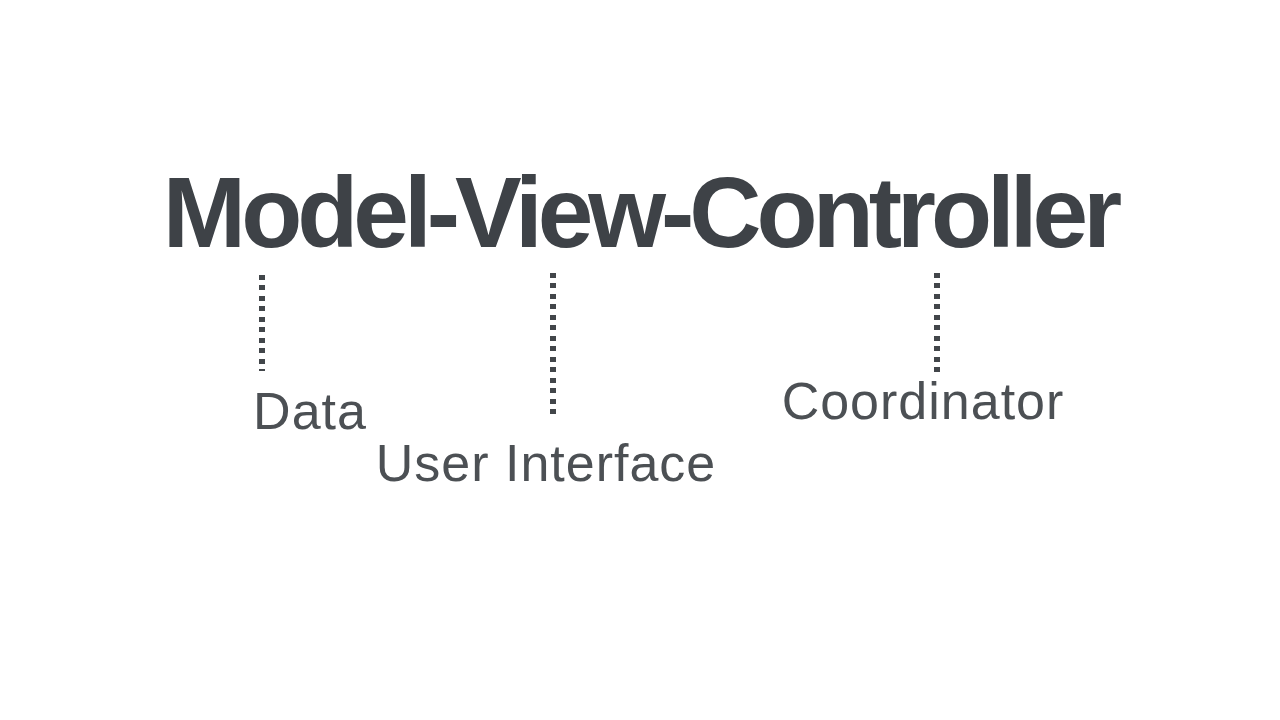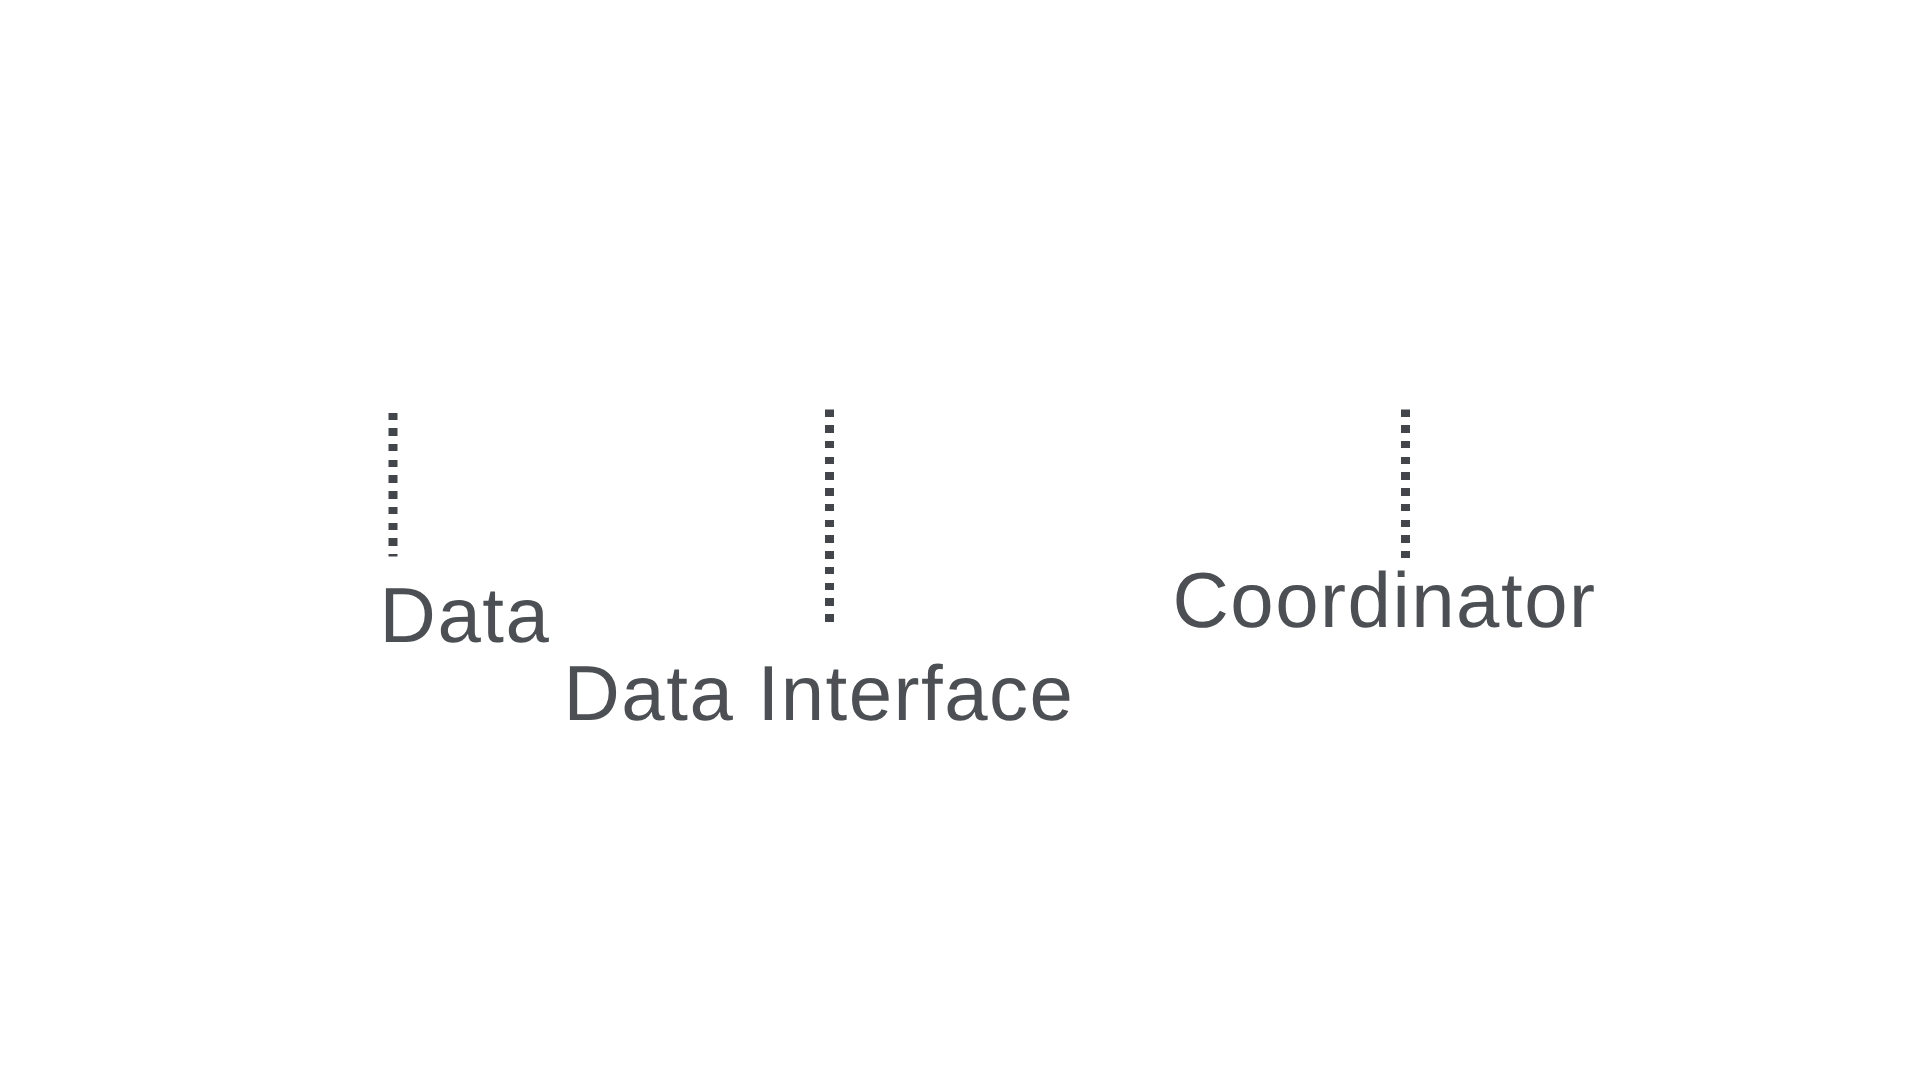--- a/index.html
+++ b/index.html
@@ -51,21 +51,22 @@
     white-space: nowrap;
   }
   .node-label.l1 { left: 270px; top: 385px; margin-left: 40px; }
   .node-label.l2 { left: 546px; top: 437px; }
   .node-label.l3 { left: 923px; top: 375px; }
 </style>
 </head>
 <body>
 
 <div class="canvas">
+  <div class="title">Model-View-Controller</div>
 
   <div class="connector c1"></div>
   <div class="connector c2"></div>
   <div class="connector c3"></div>
 
   <div class="node-label l1">Data</div>
-  <div class="node-label l2">Data Interface</div>
+  <div class="node-label l2">User Interface</div>
   <div class="node-label l3">Coordinator</div>
 </div>
 
 </body></html>

